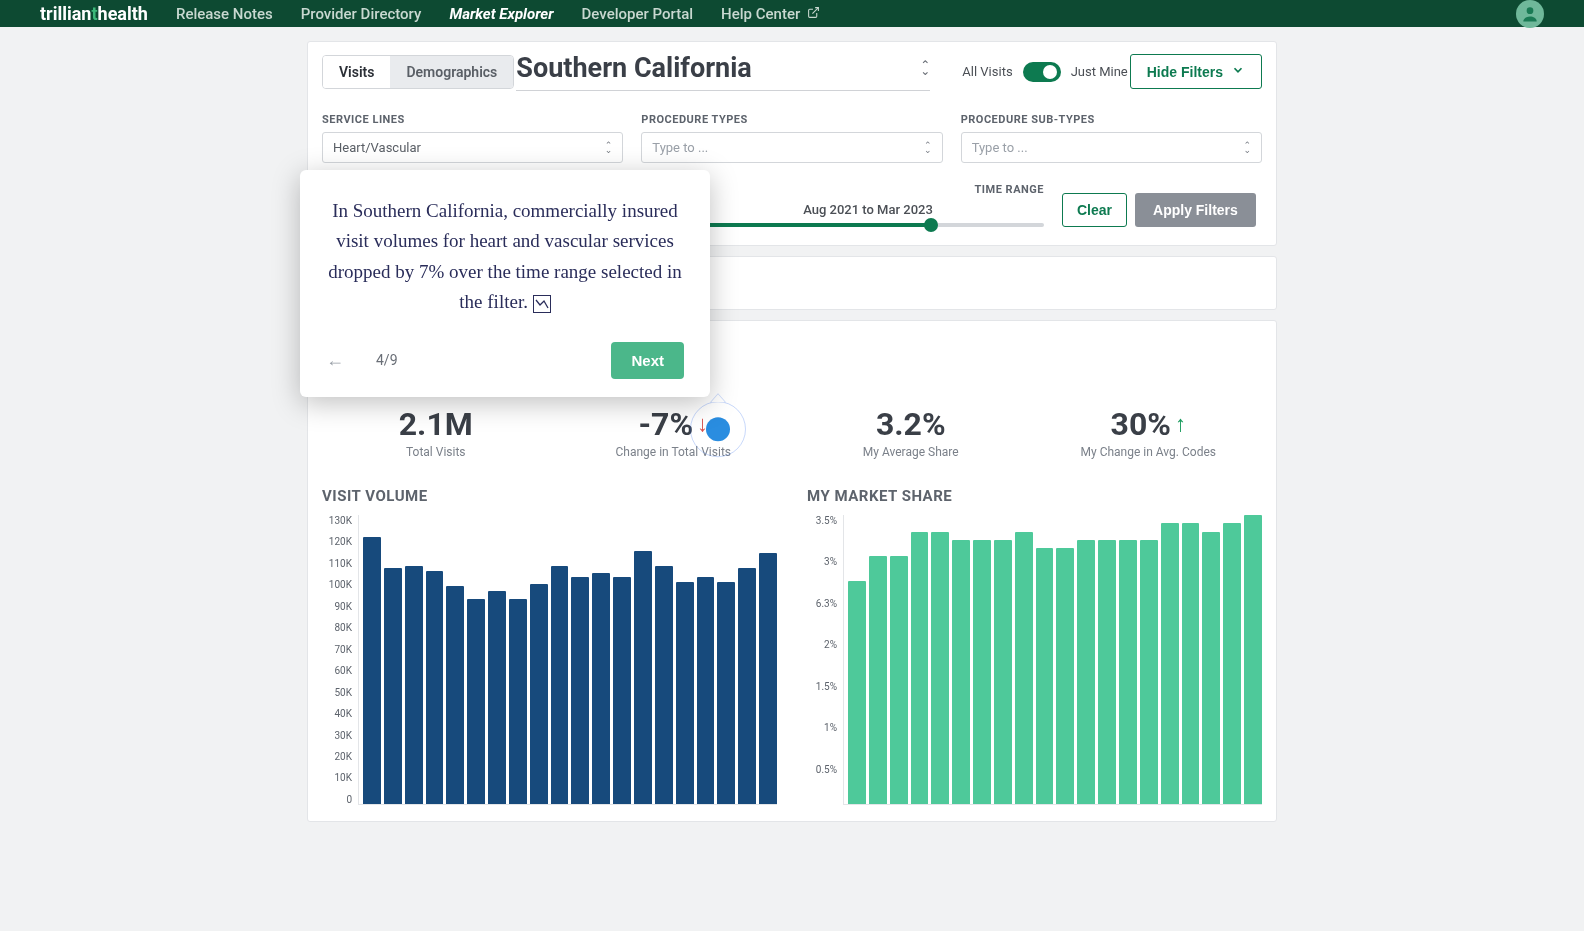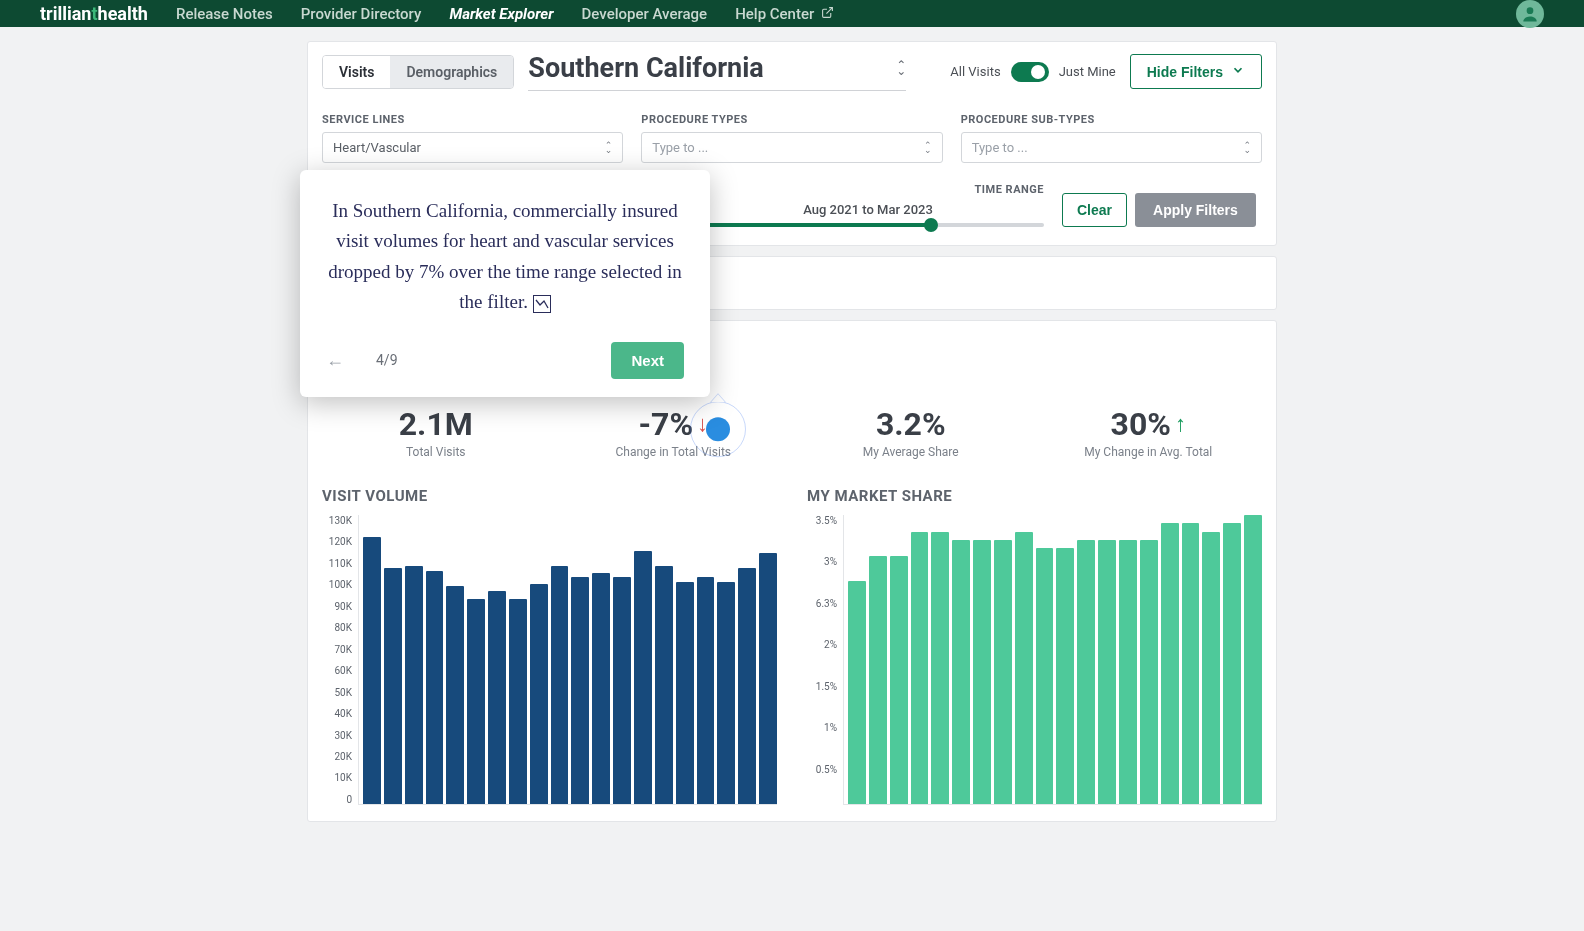--- a/index.html
+++ b/index.html
@@ -10,21 +10,21 @@
 .logo { color: #fff; font-weight: 700; font-size: 18px; display: flex; align-items: center; }
 .logo .swoosh { color: #3db779; }
 .nav-link { color: #c8d8d0; font-size: 15px; font-weight: 500; cursor: pointer; }
 .nav-link.active { color: #fff; font-weight: 700; font-style: italic; }
 .avatar { width: 28px; height: 28px; border-radius: 50%; background: #6fb89a; display: flex; align-items: center; justify-content: center; }
 .avatar svg { width: 20px; height: 20px; fill: #1a7a54; }
 
 .page { max-width: 970px; margin: 0 auto; padding: 14px 0; }
 .panel { background: #fff; border: 1px solid #e3e5e8; border-radius: 3px; margin-bottom: 10px; }
 .header-panel { padding: 10px 14px 18px; }
-.header-row { display: flex; align-items: center; gap: 14px; margin-bottom: 22px; }
+.header-row { display: flex; align-items: center; gap: 2px; margin-bottom: 22px; }
 .seg { display: flex; border: 1px solid #d3d6da; border-radius: 4px; overflow: hidden; }
 .seg-btn { padding: 8px 16px; font-size: 14px; background: #e9ebee; color: #5a5f66; cursor: pointer; font-weight: 600; }
 .seg-btn.active { background: #fff; color: #2b2f36; }
 
 .title-wrap { flex: 1; display: flex; align-items: center; justify-content: space-between; border-bottom: 1px solid #d0d2d6; padding-bottom: 6px; margin-right: 30px; }
 .title { font-size: 27px; font-weight: 700; color: #3a3f47; }
 .title-select { display: flex; flex-direction: column; color: #6a6f77; cursor: pointer; line-height: 6px; font-size: 12px; }
 .toggle-row { display: flex; align-items: center; gap: 10px; font-size: 13px; color: #4b4f55; }
 .toggle { width: 38px; height: 20px; background: #0d7a50; border-radius: 10px; position: relative; cursor: pointer; }
 .toggle::after { content: ""; position: absolute; width: 14px; height: 14px; background: #fff; border-radius: 50%; top: 3px; right: 4px; }
@@ -95,21 +95,21 @@
 <div class="topbar">
   <div class="topbar-left">
     <div class="logo">
       <span>trillian</span>
       <span class="swoosh">t</span>
       <span>health</span>
     </div>
     <span class="nav-link">Release Notes</span>
     <span class="nav-link">Provider Directory</span>
     <span class="nav-link active">Market Explorer</span>
-    <span class="nav-link">Developer Average</span>
+    <span class="nav-link">Developer Portal</span>
     <span class="nav-link">
       <span>Help Center</span>
       <span class="external-icon">
         <svg width="13" height="13" viewBox="0 0 24 24" fill="none" stroke="#c8d8d0" stroke-width="2">
             <path d="M18 13v6a2 2 0 0 1-2 2H5a2 2 0 0 1-2-2V8a2 2 0 0 1 2-2h6"></path>
             <polyline points="15 3 21 3 21 9"></polyline>
             <line x1="10" y1="14" x2="21" y2="3"></line>
           </svg>
       </span>
     </span>
@@ -233,21 +233,21 @@
       </div>
       <div class="kpi">
         <div class="kpi-val">3.2%</div>
         <div class="kpi-lbl">My Average Share</div>
       </div>
       <div class="kpi">
         <div class="kpi-val">
           <span>30%</span>
           <span class="arrow-up">↑</span>
         </div>
-        <div class="kpi-lbl">My Change in Avg. Total</div>
+        <div class="kpi-lbl">My Change in Avg. Codes</div>
       </div>
     </div>
 
     <div class="charts">
       <div class="chart-col">
         <div class="chart-title">VISIT VOLUME</div>
         <div class="chart-area">
           <div class="y-axis" id="yaxis1">
               <span>130K</span>
               <span>120K</span>

